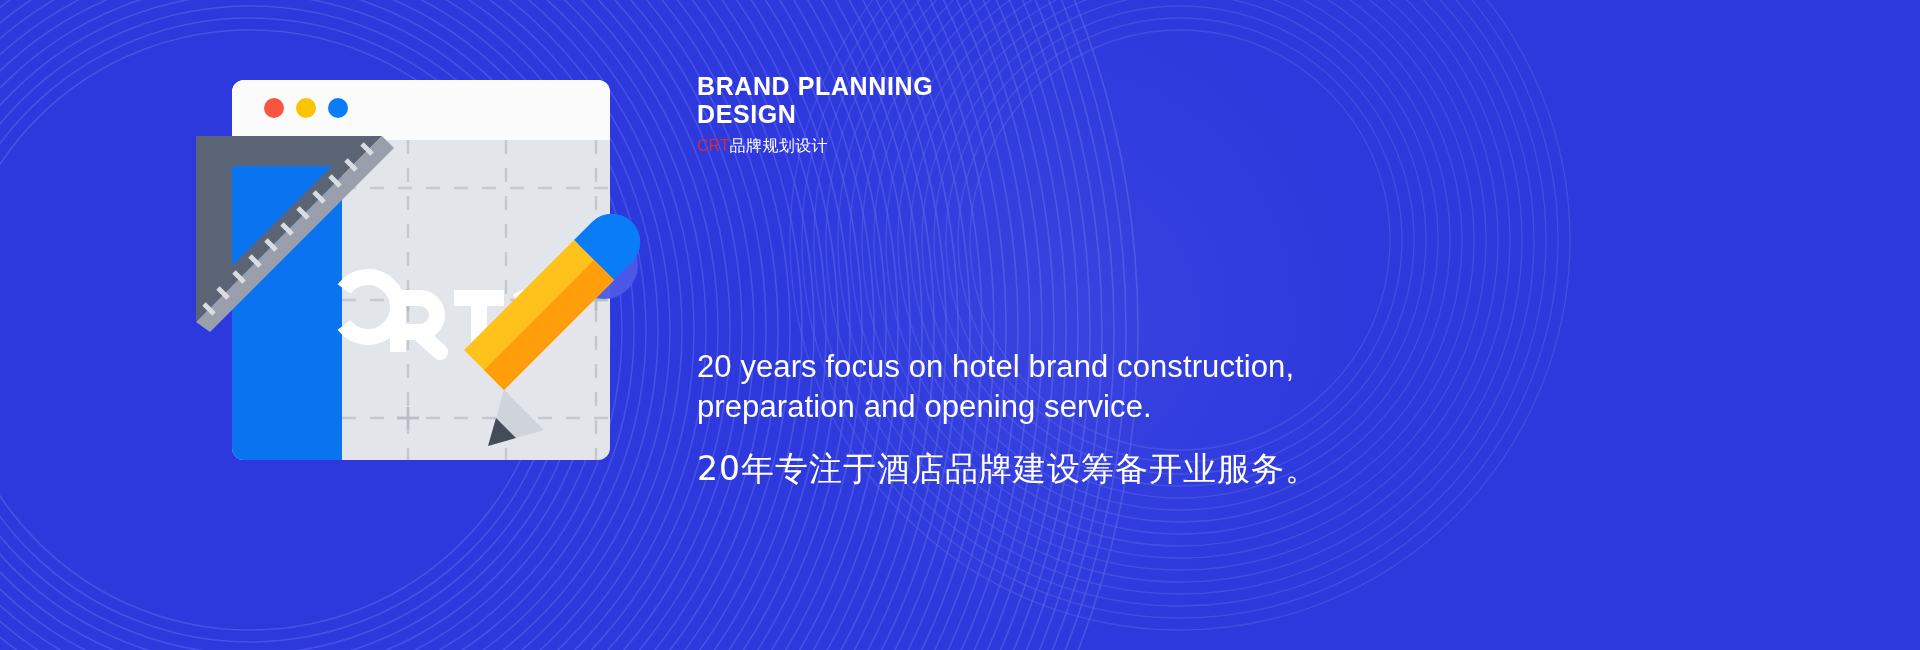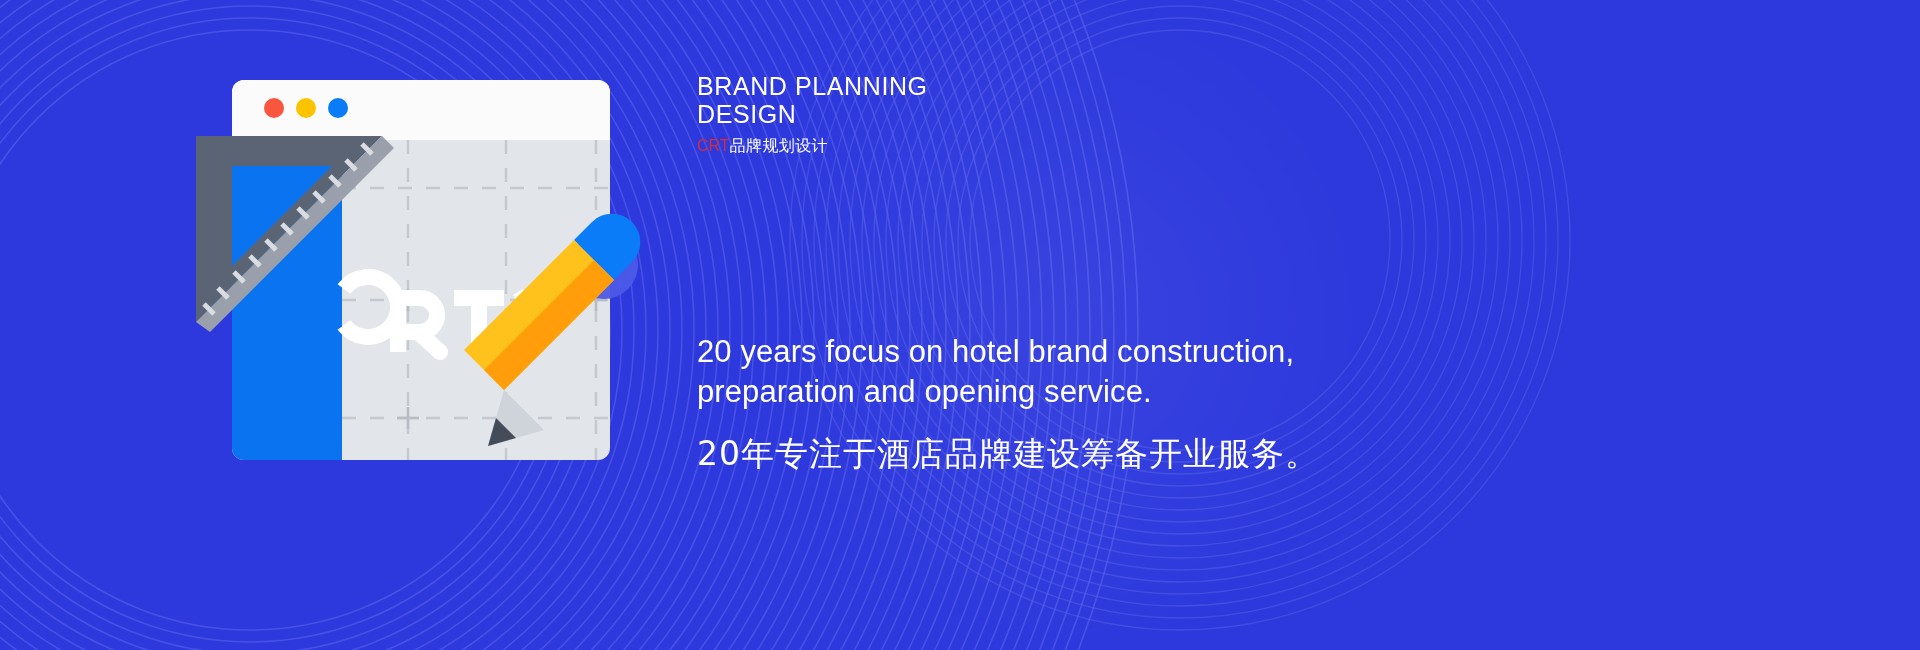--- a/index.html
+++ b/index.html
@@ -49,21 +49,21 @@
   .headline-block {
     position: absolute;
     left: 697px;
     top: 72px;
     width: 640px;
   }
   .headline-en {
     color: #ffffff;
     font-size: 25px;
     line-height: 28px;
-    font-weight: 400;
+    font-weight: 700;
     letter-spacing: 0.6px;
     white-space: pre-line;
   }
   .headline-cn {
     margin-top: 8px;
     font-size: 16px;
     line-height: 20px;
     letter-spacing: 0.4px;
     color: #ffffff;
     font-family: "DejaVu Sans", "Liberation Sans", sans-serif;
@@ -71,21 +71,21 @@
   .headline-cn .brand-mark {
     color: #d52b3a;
     font-family: "Liberation Sans", sans-serif;
     letter-spacing: 0px;
     text-align: center;
   }
 
   .tagline-block {
     position: absolute;
     left: 697px;
-    top: 332px;
+    top: 347px;
     width: 700px;
   }
   .tagline-en {
     color: #ffffff;
     font-size: 31px;
     line-height: 40px;
     font-weight: 300;
     letter-spacing: 0.1px;
     white-space: pre-line;
   }

